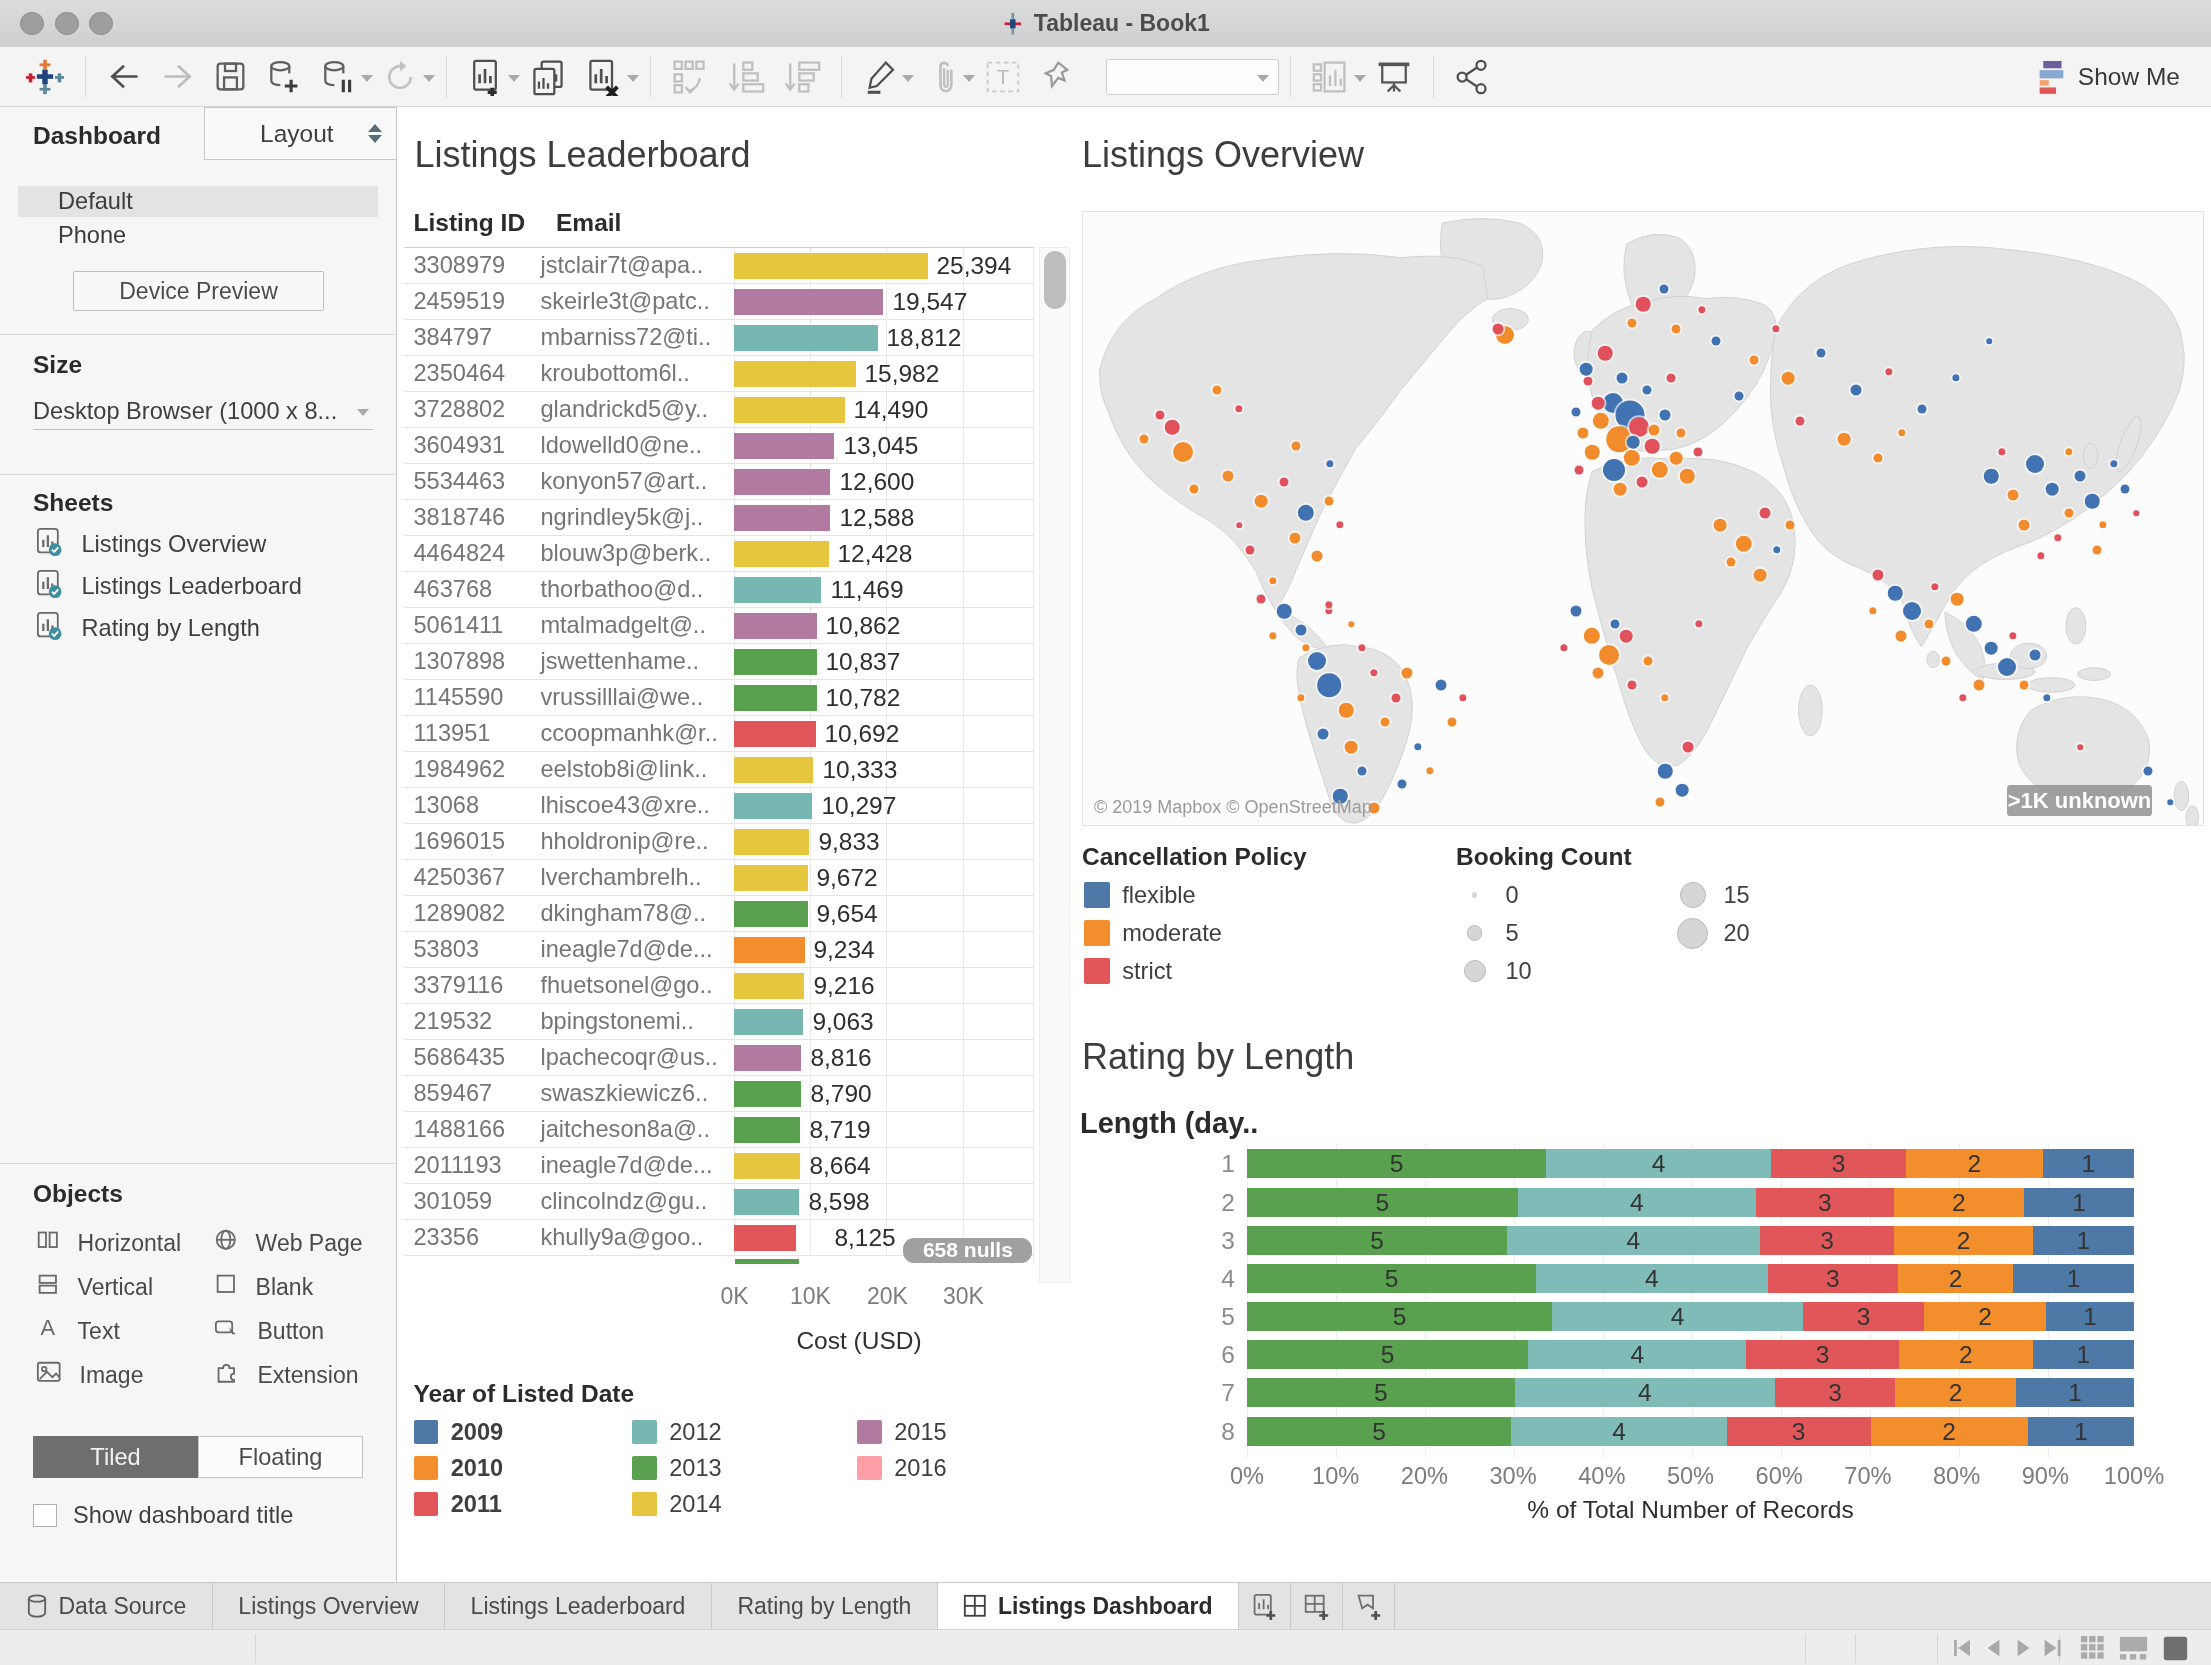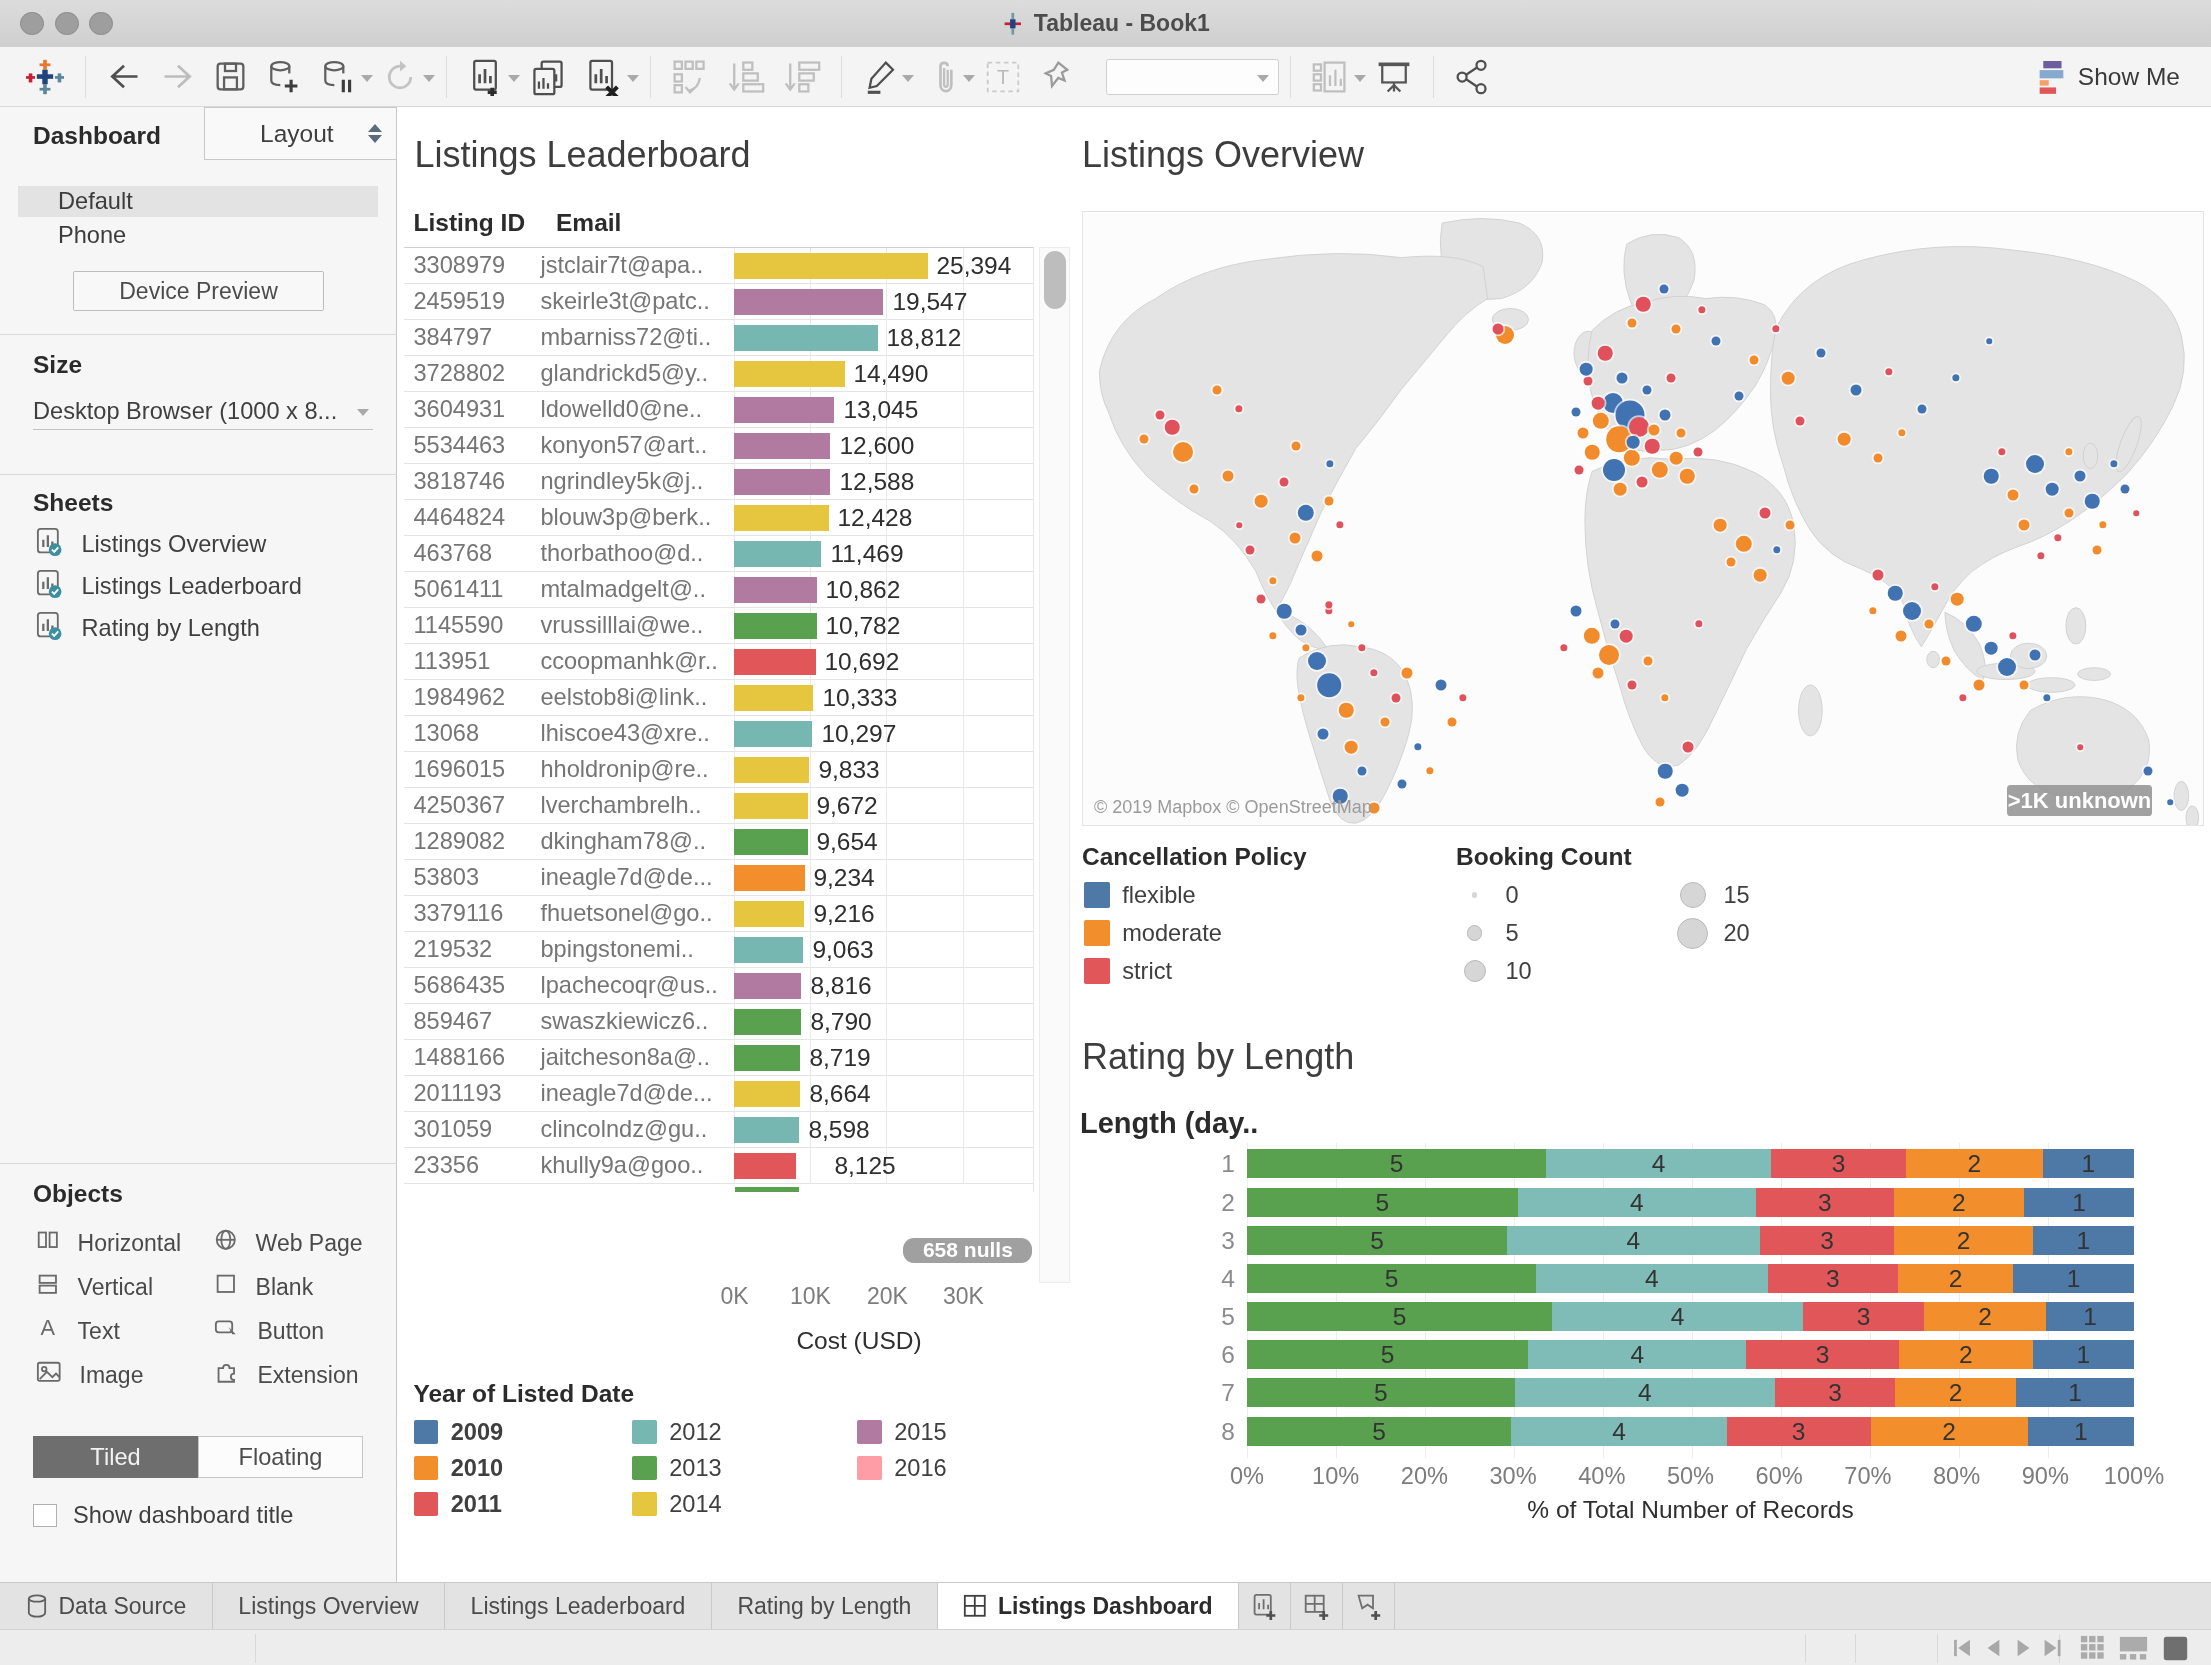--- a/index.html
+++ b/index.html
@@ -466,20 +466,32 @@
             <div class="lb-zone">
               <div class="lb-grid" style="left: 15.5px; height: 36px;"></div>
               <div class="lb-grid" style="left: 92px; height: 36px;"></div>
               <div class="lb-grid" style="left: 168px; height: 36px;"></div>
               <div class="lb-grid" style="left: 245px; height: 36px;"></div>
               <div class="lb-bar" style="width: 144px; background: rgb(118, 183, 178);"></div>
               <div class="lb-val" style="left: 168px;">18,812</div>
             </div>
           </div>
           <div class="lb-row">
+            <div class="lb-id">2350464</div>
+            <div class="lb-email">kroubottom6l..</div>
+            <div class="lb-zone">
+              <div class="lb-grid" style="left: 15.5px; height: 36px;"></div>
+              <div class="lb-grid" style="left: 92px; height: 36px;"></div>
+              <div class="lb-grid" style="left: 168px; height: 36px;"></div>
+              <div class="lb-grid" style="left: 245px; height: 36px;"></div>
+              <div class="lb-bar" style="width: 122px; background: rgb(231, 198, 63);"></div>
+              <div class="lb-val" style="left: 146px;">15,982</div>
+            </div>
+          </div>
+          <div class="lb-row">
             <div class="lb-id">3728802</div>
             <div class="lb-email">glandrickd5@y..</div>
             <div class="lb-zone">
               <div class="lb-grid" style="left: 15.5px; height: 36px;"></div>
               <div class="lb-grid" style="left: 92px; height: 36px;"></div>
               <div class="lb-grid" style="left: 168px; height: 36px;"></div>
               <div class="lb-grid" style="left: 245px; height: 36px;"></div>
               <div class="lb-bar" style="width: 111px; background: rgb(231, 198, 63);"></div>
               <div class="lb-val" style="left: 135px;">14,490</div>
             </div>
@@ -547,20 +559,32 @@
           <div class="lb-row">
             <div class="lb-id">5061411</div>
             <div class="lb-email">mtalmadgelt@..</div>
             <div class="lb-zone">
               <div class="lb-grid" style="left: 15.5px; height: 36px;"></div>
               <div class="lb-grid" style="left: 92px; height: 36px;"></div>
               <div class="lb-grid" style="left: 168px; height: 36px;"></div>
               <div class="lb-grid" style="left: 245px; height: 36px;"></div>
               <div class="lb-bar" style="width: 83px; background: rgb(176, 122, 161);"></div>
               <div class="lb-val" style="left: 107px;">10,862</div>
+            </div>
+          </div>
+          <div class="lb-row">
+            <div class="lb-id">1307898</div>
+            <div class="lb-email">jswettenhame..</div>
+            <div class="lb-zone">
+              <div class="lb-grid" style="left: 15.5px; height: 36px;"></div>
+              <div class="lb-grid" style="left: 92px; height: 36px;"></div>
+              <div class="lb-grid" style="left: 168px; height: 36px;"></div>
+              <div class="lb-grid" style="left: 245px; height: 36px;"></div>
+              <div class="lb-bar" style="width: 83px; background: rgb(89, 161, 79);"></div>
+              <div class="lb-val" style="left: 107px;">10,837</div>
             </div>
           </div>
           <div class="lb-row">
             <div class="lb-id">1145590</div>
             <div class="lb-email">vrussilllai@we..</div>
             <div class="lb-zone">
               <div class="lb-grid" style="left: 15.5px; height: 36px;"></div>
               <div class="lb-grid" style="left: 92px; height: 36px;"></div>
               <div class="lb-grid" style="left: 168px; height: 36px;"></div>
               <div class="lb-grid" style="left: 245px; height: 36px;"></div>

